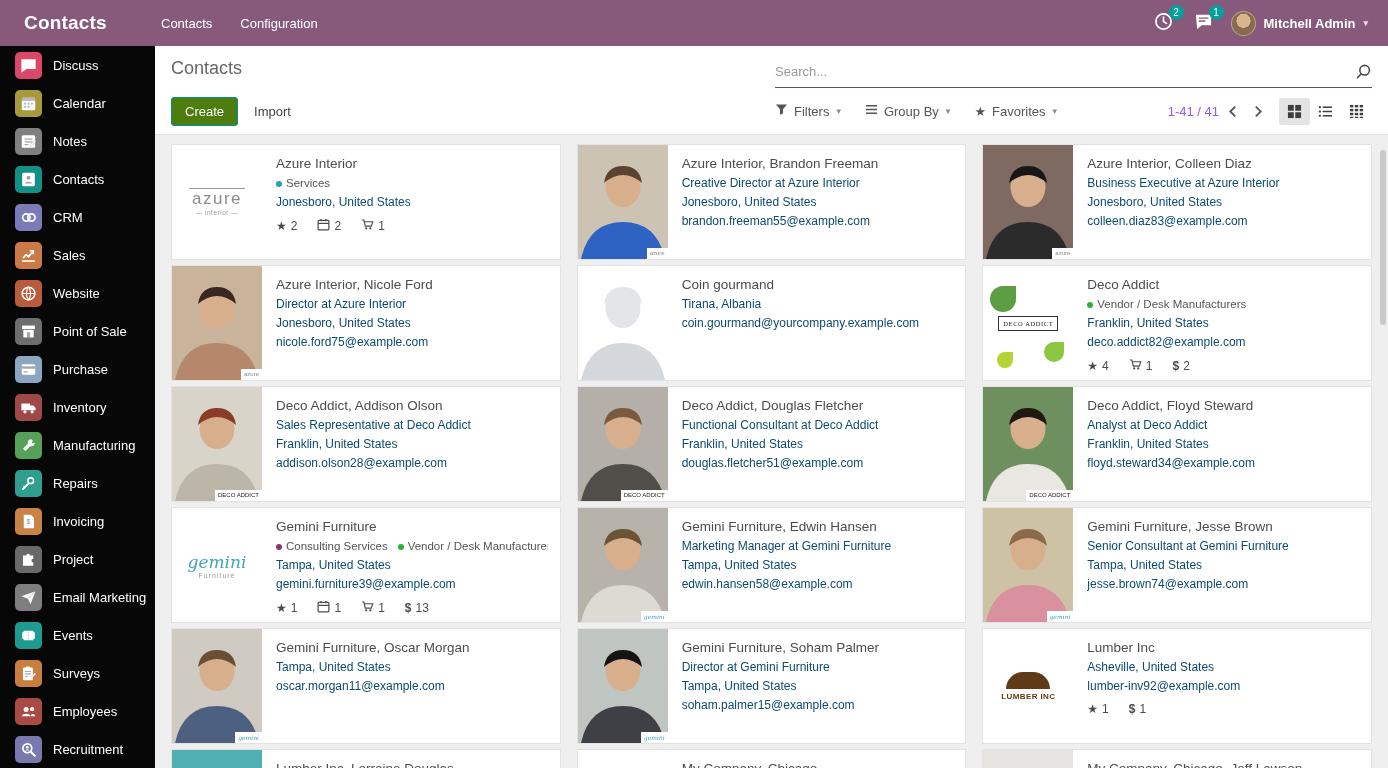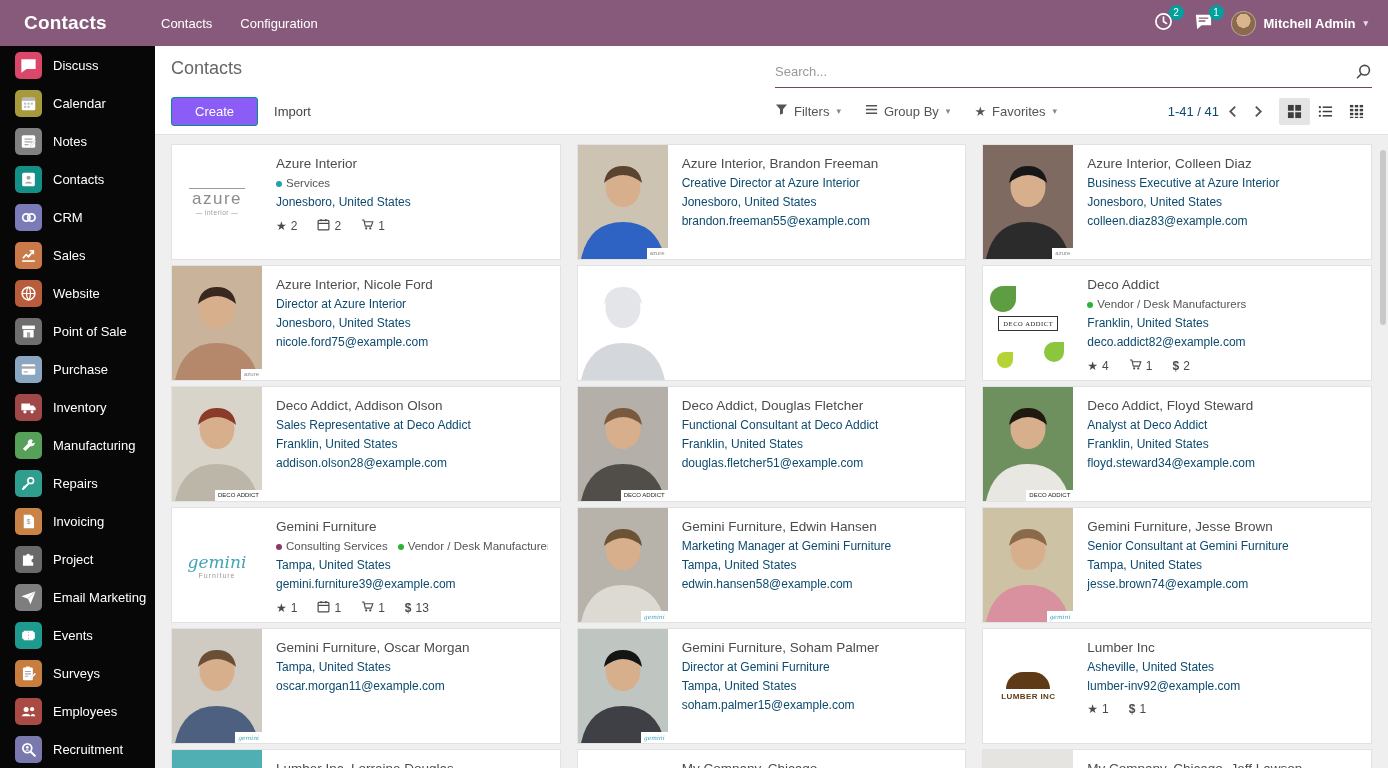--- a/index.html
+++ b/index.html
@@ -32,28 +32,28 @@
   .control { background:#fff; padding:0 16px; border-bottom:1px solid #E2E2E2; }
   .ctrl-row1 { display:flex; align-items:flex-end; height:42px; }
   .breadcrumb { font-size:18px; color:#666; padding-bottom:9px; }
   .searchbox { margin-left:auto; width:597px; display:flex; align-items:center; border-bottom:1px solid #6E4765; height:32px;margin-top:18px; }
   .search-input { border:none; outline:none; flex:1; font-size:13px; color:#333; font-family:"Liberation Sans",sans-serif; }
   .search-input::placeholder { color:#9A9A9A; }
   .search-btn { width:22px; display:flex; justify-content:flex-end; cursor:pointer; }
   .search-btn svg { width:17px; height:17px; }
 
   .ctrl-row2 { display:flex; align-items:center; height:46px; }
-  .btn-create { background:#8b5cf6; border:1px solid #00918E; color:#fff; font-size:13px; padding:6px 23px; border-radius:3px; cursor:pointer; font-family:inherit; }
+  .btn-create { background:#4d7c0f; border:1px solid #00918E; color:#fff; font-size:13px; padding:6px 13px; border-radius:3px; cursor:pointer; font-family:inherit; }
   .btn-import { margin-left:16px; font-size:13px; color:#444; cursor:pointer; }
   .right-tools { margin-left:auto; width:597px; display:flex; align-items:center; }
   .menu-btn { font-size:13px; color:#555; display:flex; align-items:center; gap:6px; margin-right:24px; cursor:pointer; white-space:nowrap; }
   .menu-btn .glyph-star { font-size:13px; color:#555; }
   .menu-btn svg { width:13px; height:13px; }
   .mcaret { font-size:9px; color:#888; margin-left:1px; }
-  .pager { margin-left:auto; font-size:13px; color:#0c4a6e; white-space:nowrap; }
+  .pager { margin-left:auto; font-size:13px; color:#8b5cf6; white-space:nowrap; }
   .chev { width:26px; height:24px; display:flex; align-items:center; justify-content:center; cursor:pointer; }
   .chev svg { width:9px; height:13px; }
   .switcher { display:flex; margin-left:8px; }
   .sw-btn { padding:6px 8px; display:flex; align-items:center; cursor:pointer; border-radius:2px; }
   .sw-btn.active { background:#E4E4E4; }
   .sw-btn svg { width:15px; height:15px; }
 
   
   .cards { padding:9px 16px 0; display:grid; grid-template-columns:repeat(3, 1fr); column-gap:16px; row-gap:5px; }
   .card { background:#fff; border:1px solid #E2E2E2; display:flex; height:116px; overflow:hidden; cursor:pointer; }
@@ -501,20 +501,25 @@
         </div>
       </article>
       <article class="card">
         <div class="card-img" style="background:#fff">
           <svg class="sil" viewBox="0 0 90 116" preserveAspectRatio="xMidYMax slice">
     <ellipse cx="45" cy="44" rx="17.5" ry="20" fill="#E3E5E8"></ellipse>
     <path d="M26 40 q2.5 -17 19 -17 q16.5 0 19 17 q-9.5 -8 -19 -8 q-9.5 0 -19 8 z" fill="#E3E5E8"></path>
     <path d="M3 116 q8 -37 42 -37 q34 0 42 37 z" fill="#D4D7DB"></path>
           </svg>
         </div>
+        <div class="card-body">
+          <div class="card-title">Coin gourmand</div>
+          <div class="card-line">Tirana, Albania</div>
+          <div class="card-line">coin.gourmand@yourcompany.example.com</div>
+        </div>
       </article>
       <article class="card">
         <div class="card-img">
           <div class="logo logo-deco">
             <span class="leaf l1"></span>
             <span class="leaf l2"></span>
             <span class="leaf l3"></span>
             <div class="deco-box">DECO ADDICT</div>
           </div>
         </div>

